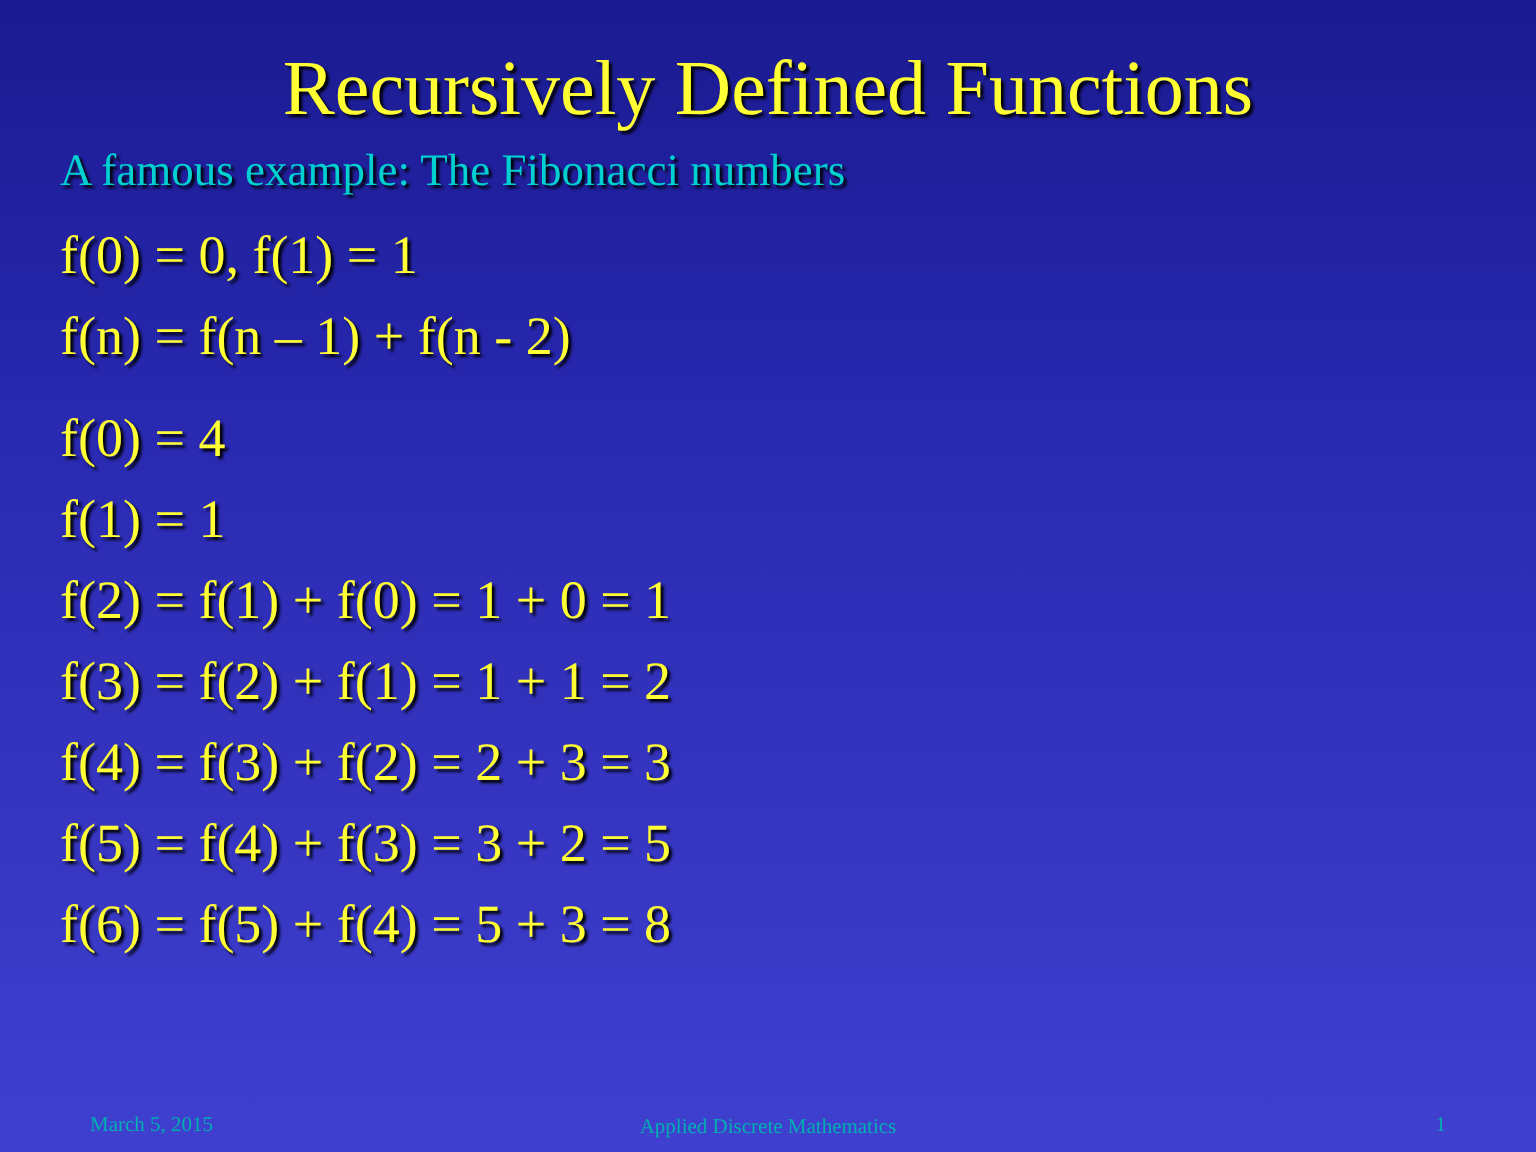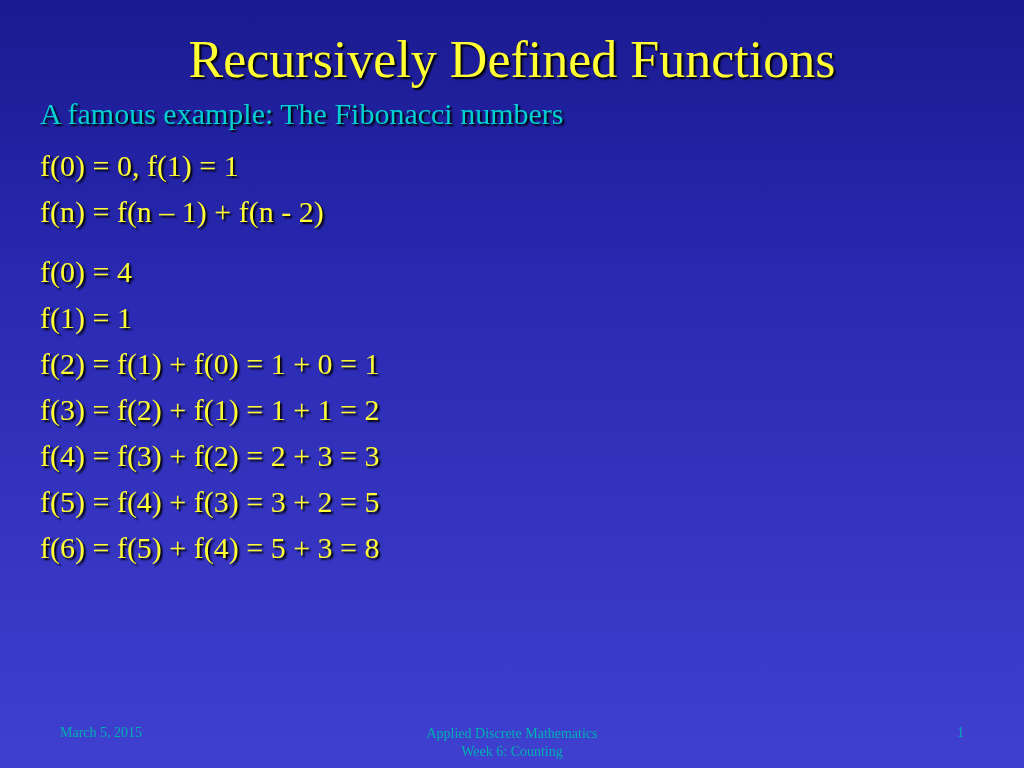--- a/index.html
+++ b/index.html
@@ -27,21 +27,21 @@
     font-weight: normal;
   }
   .subtitle {
     font-size: 30px;
     color: #00d0d0;
     font-weight: normal;
     text-shadow: 2px 2px 2px #000;
     margin: 0 0 18px 0;
   }
   .body-line {
-    font-size: 30px;
+    font-size: 36px;
     color: #ffff33;
     text-shadow: 2px 2px 2px #000;
     margin: 0 0 12px 0;
     font-weight: normal;
   }
   .gap {
     height: 14px;
   }
   .footer {
     position: absolute;
@@ -86,18 +86,17 @@
   <div class="body-line">f(2) = f(1) + f(0) = 1 + 0 = 1</div>
   <div class="body-line">f(3) = f(2) + f(1) = 1 + 1 = 2</div>
   <div class="body-line">f(4) = f(3) + f(2) = 2 + 3 = 3</div>
   <div class="body-line">f(5) = f(4) + f(3) = 3 + 2 = 5</div>
   <div class="body-line">f(6) = f(5) + f(4) = 5 + 3 = 8</div>
 
   <div class="footer">
     <div class="footer-left">March 5, 2015</div>
     <div class="footer-center">
       <div>Applied Discrete Mathematics</div>
-      <div>Week 6: Counting</div>
     </div>
     <div class="footer-right">1</div>
   </div>
 
 </div>
 
 </body></html>

